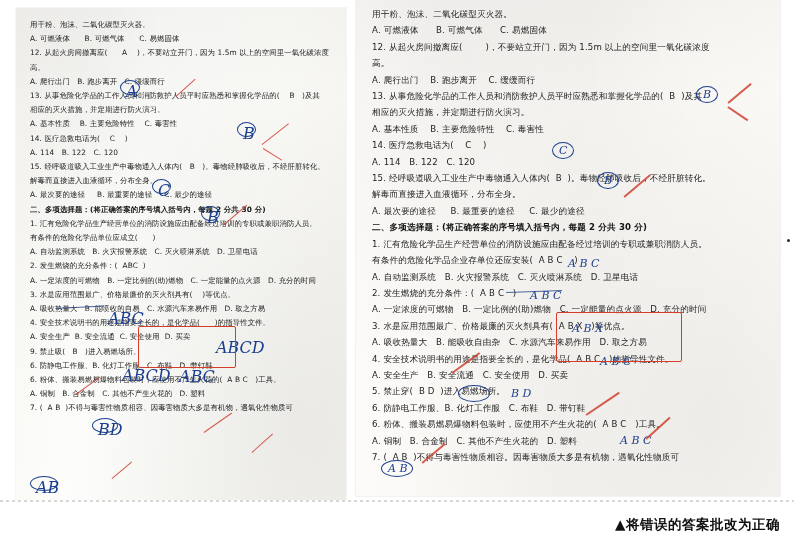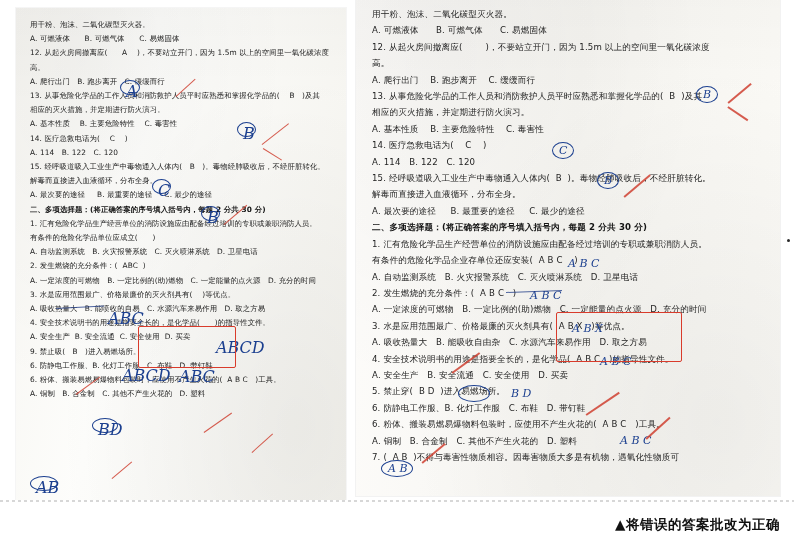--- a/index.html
+++ b/index.html
@@ -189,20 +189,21 @@
       <p class="doc-line">2. 发生燃烧的充分条件：(  ABC  )</p>
       <p class="doc-line">A. 一定浓度的可燃物   B. 一定比例的(助)燃物   C. 一定能量的点火源   D. 充分的时间</p>
       <p class="doc-line">3. 水是应用范围最广、价格最廉价的灭火剂具有(    )等优点。</p>
       <p class="doc-line">A. 吸收热量大   B. 能喷收的自易   C. 水源汽车来易作用   D. 取之方易</p>
       <p class="doc-line">4. 安全技术说明书的用途是指要全长的，是化学品(      )的指导性文件。</p>
       <p class="doc-line">A. 安全生产  B. 安全流通  C. 安全使用  D. 买卖</p>
       <p class="doc-line">9. 禁止吸(   B   )进入易燃场所。</p>
       <p class="doc-line">6. 防静电工作服、B. 化灯工作服   C. 布鞋   D. 带钉鞋</p>
       <p class="doc-line">6. 粉体、搬装易燃易爆物料包装时，应使用不产生火花的(  A B C   )工具。</p>
       <p class="doc-line">A. 铜制   B. 合金制   C. 其他不产生火花的   D. 塑料</p>
+      <p class="doc-line">7. (  A B  )不得与毒害性物质相容、因毒害物质大多是有机物，遇氧化性物质可</p>
     </div>
 
     <span class="ink" style="left:110px; top:74px;">A</span>
     <span class="circle-mark" style="left:104px; top:72px; width:18px; height:13px;"></span>
 
     <span class="ink" style="left:227px; top:116px;">B</span>
     <span class="circle-mark" style="left:221px; top:114px; width:17px; height:13px;"></span>
 
     <span class="ink" style="left:142px; top:173px;">C</span>
     <span class="circle-mark" style="left:136px; top:171px; width:17px; height:13px;"></span>

